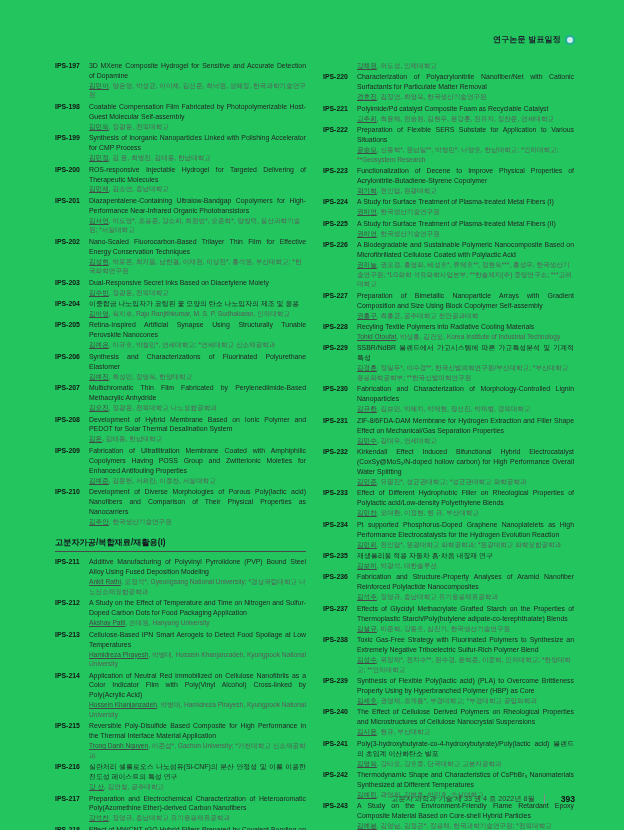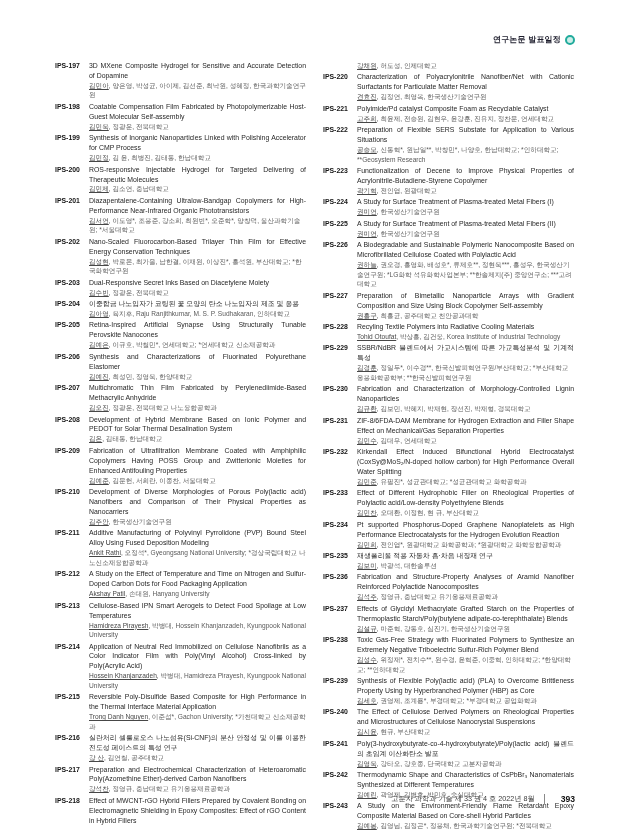--- a/index.html
+++ b/index.html
@@ -1,18 +1,18 @@
 <!DOCTYPE html>
 <html><head>
 <meta charset="utf-8">
 <style>
   html,body{margin:0;padding:0;}
   body{background:#e9e9e9;font-family:"Liberation Sans","DejaVu Sans",sans-serif;}
   .page{
-    width:624px;height:830px;background:#ffffff;position:relative;
+    width:624px;height:830px;background:#22c55e;position:relative;
     box-sizing:border-box;padding:34px 49px 0 55px;overflow:hidden;
   }
   .header-row{display:flex;justify-content:flex-end;align-items:center;gap:4px;margin-bottom:16px;}
   .header-title{font-size:8px;font-weight:bold;color:#1e1e2d;letter-spacing:.2px;}
   .head-icon{width:6px;height:6px;border-radius:50%;background:#cdeee9;border:2px solid #21ab9c;display:inline-block;}
   .columns{display:flex;gap:17px;}
   .col{width:251px;}
   .entry{display:flex;margin-bottom:2px;}
   .code{flex:0 0 34px;font-size:6.9px;font-weight:bold;color:#151515;line-height:1.44;}
   .ebody{flex:1;min-width:0;}
@@ -129,20 +129,21 @@
             <div class="eauthors"><span class="presenter">김예준</span>, 김문헌, 서희란, 이종찬, 서울대학교</div>
           </div>
         </div>
         <div class="entry">
           <span class="code">IPS-210</span>
           <div class="ebody">
             <div class="etitle">Development of Diverse Morphologies of Porous Poly(lactic acid) Nanofibers and Comparison of Their Physical Properties as Nanocarriers</div>
             <div class="eauthors"><span class="presenter">김주안</span>, 한국생산기술연구원</div>
           </div>
         </div>
+        <div class="section-head">고분자가공/복합재료/재활용(I)</div>
         <div class="entry">
           <span class="code">IPS-211</span>
           <div class="ebody">
             <div class="etitle">Additive Manufacturing of Polyvinyl Pyrrolidone (PVP) Bound Steel Alloy Using Fused Deposition Modeling</div>
             <div class="eauthors"><span class="presenter">Ankit Rathi</span>, 오정석*, Gyeongsang National University; *경상국립대학교 나노신소재융합공학과</div>
           </div>
         </div>
         <div class="entry">
           <span class="code">IPS-212</span>
           <div class="ebody">

